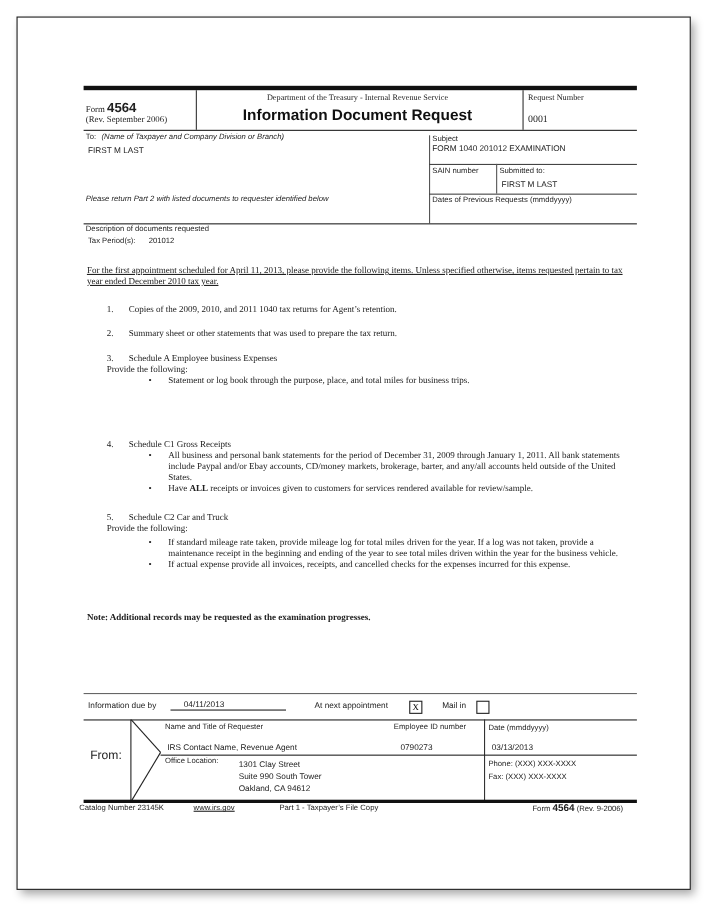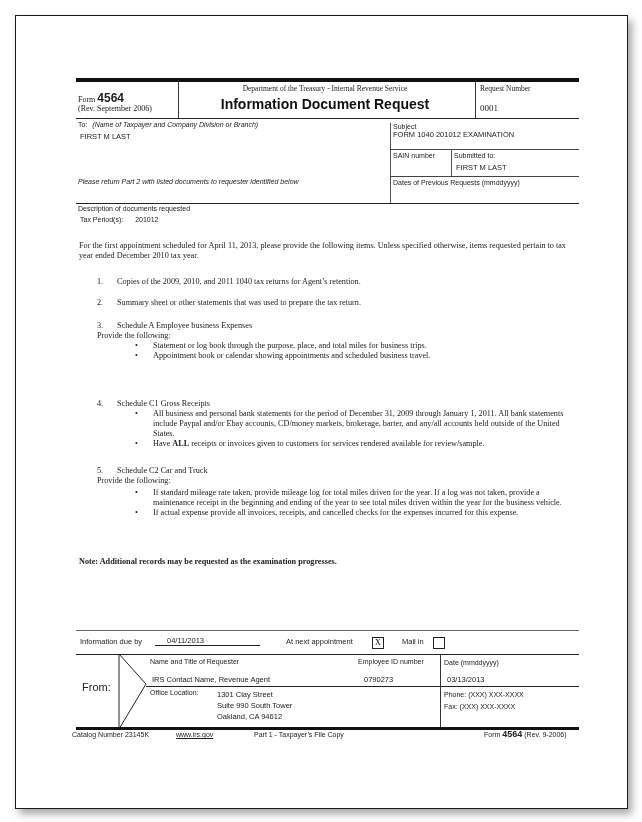--- a/index.html
+++ b/index.html
@@ -71,39 +71,38 @@
 <div class="hline" style="left:390px; top:176px; width:189px; background:#444;"></div>
 <div class="abs sans small" style="left:393px; top:179px;">Dates of Previous Requests (mmddyyyy)</div>
 <div class="hline" style="left:76px; top:203px; width:503px;"></div>
 
 <div class="abs sans small" style="left:78px; top:205px;">Description of documents requested</div>
 <div class="abs sans small" style="left:80px; top:216px;">
   <span>Tax Period(s):</span>
   <span style="margin-left:10px;">201012</span>
 </div>
 
-<div class="abs serif body-text" style="left:79px; top:241px; width:500px;">For the first appointment scheduled for April 11, 2013, please provide the following items. Unless specified otherwise, items requested pertain to tax year ended December 2010 tax year.</div>
+<div class="abs serif body-text" style="left:79px; top:241px; width:500px;text-decoration:underline;">For the first appointment scheduled for April 11, 2013, please provide the following items. Unless specified otherwise, items requested pertain to tax year ended December 2010 tax year.</div>
 
 <div class="abs serif body-text" style="left:97px; top:277px;">
   <span>1.</span>
   <span style="position:absolute; left:20px; white-space:nowrap;">Copies of the 2009, 2010, and 2011 1040 tax returns for Agent’s retention.</span>
 </div>
 <div class="abs serif body-text" style="left:97px; top:298px;">
   <span>2.</span>
   <span style="position:absolute; left:20px; white-space:nowrap;">Summary sheet or other statements that was used to prepare the tax return.</span>
 </div>
 
 <div class="abs serif body-text" style="left:97px; top:321px;">
   <span>3.</span>
   <span style="position:absolute; left:20px; white-space:nowrap;">Schedule A Employee business Expenses</span>
 </div>
 <div class="abs serif body-text" style="left:97px; top:331px;">Provide the following:</div>
 <ul class="abs serif body-text bul" style="left:135px; top:341px; width:446px;">
   <li>Statement or log book through the purpose, place, and total miles for business trips.</li>
-  <li>Appointment book or calendar showing appointments and scheduled business travel.</li>
 </ul>
 
 <div class="abs serif body-text" style="left:97px; top:399px;">
   <span>4.</span>
   <span style="position:absolute; left:20px; white-space:nowrap;">Schedule C1 Gross Receipts</span>
 </div>
 <ul class="abs serif body-text bul" style="left:135px; top:409px; width:446px;">
   <li>All business and personal bank statements for the period of December 31, 2009 through January 1, 2011. All bank statements include Paypal and/or Ebay accounts, CD/money markets, brokerage, barter, and any/all accounts held outside of the United States.</li>
   <li><span>Have </span><b>ALL</b><span> receipts or invoices given to customers for services rendered available for review/sample.</span></li>
 </ul>

